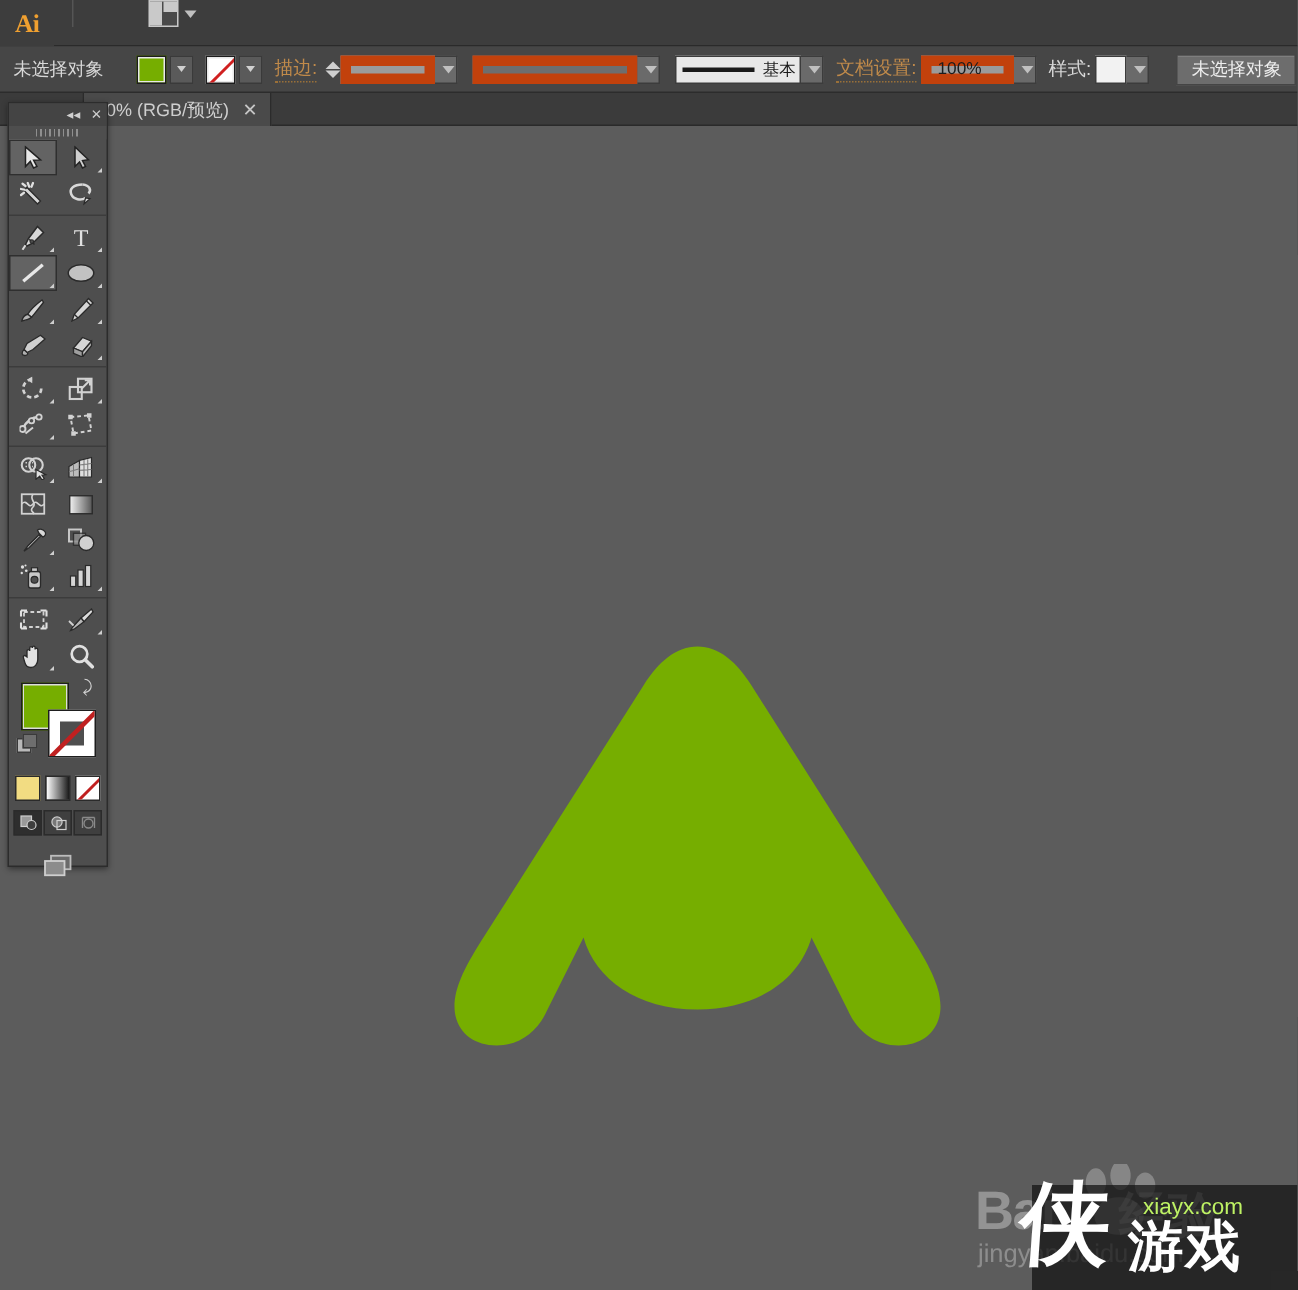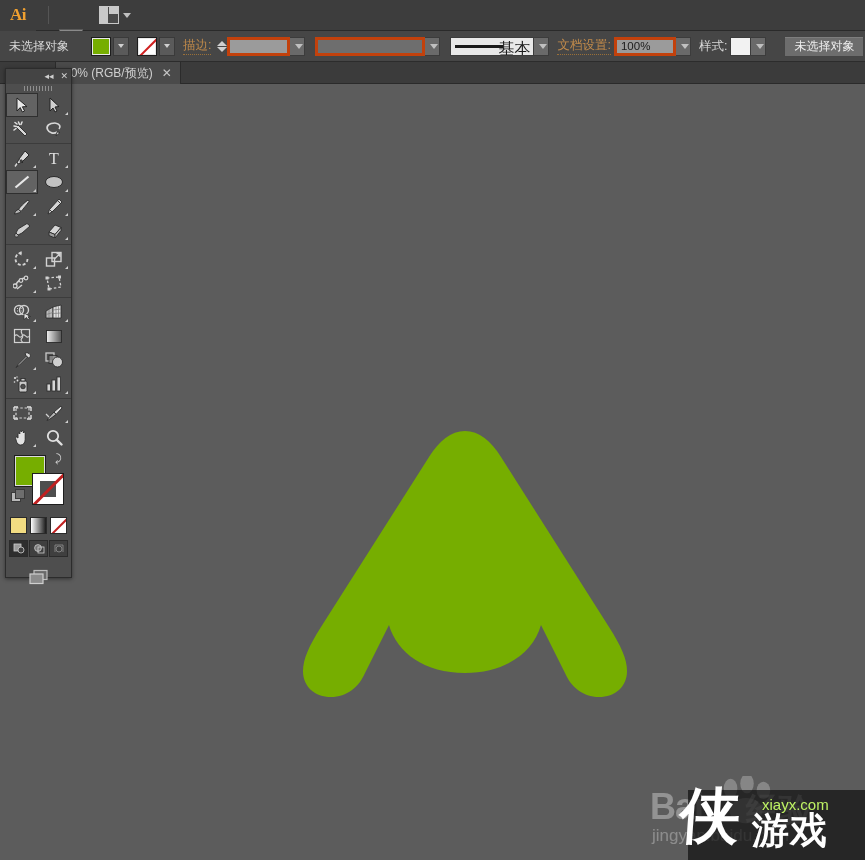--- a/index.html
+++ b/index.html
@@ -11,21 +11,21 @@
     font-family: "Liberation Sans", "DejaVu Sans", sans-serif;
     -webkit-font-smoothing: antialiased;
   }
   #app { position: relative; width: 865px; height: 860px; }
 
   
   .menubar {
     position: absolute; top: 0; left: 0; width: 865px; height: 31px;
     background: #3d3d3d;
     border-bottom: 1px solid #2a2a2a;
-    display: flex; align-items: center;
+    display: flex; align-items: flex-start;
   }
   .ai-logo {
     width: 36px; height: 31px;
     display: flex; align-items: center; justify-content: center;
     color: #f0a030; font-size: 17px; font-weight: bold;
     font-family: "Liberation Serif", "DejaVu Serif", serif;
     letter-spacing: -0.5px;
     background: #3d3d3d;
   }
   .menu-items { display: flex; align-items: center; height: 31px; margin-left: 6px; }
@@ -113,40 +113,40 @@
     display: flex; flex-direction: column; justify-content: center; gap: 1px;
     cursor: pointer;
   }
   .stepper i {
     width: 0; height: 0; border-left: 5px solid transparent;
     border-right: 5px solid transparent; display:block;
   }
   .stepper i.up { border-bottom: 5px solid #cfcfcf; }
   .stepper i.dn { border-top: 5px solid #cfcfcf; }
   .field {
-    height: 19px; background: #9b9b9b; border: 3px solid #c2410c;
+    height: 19px; background: #9b9b9b; border: 7px solid #c2410c;
     display: flex; align-items: center; color: #1c1c1c; font-size: 11.5px;
     padding-left: 4px; cursor: text;
   }
   .field.dark { background: #6e6e6e; }
   .field-dd {
     width: 15px; height: 19px; background: #6a6a6a; border: 1px solid #3c3c3c;
     border-left: none;
     display: flex; align-items: center; justify-content: center; cursor: pointer;
   }
   .brush-field {
     width: 84px; height: 19px; background: #e8e8e8; border: 1px solid #3c3c3c;
     display: flex; align-items: center; position: relative; overflow: hidden;
   }
   .brush-line {
     width: 48px; height: 3px; background: #1a1a1a; margin-left: 4px;
   }
   .brush-name {
     position: absolute; right: 3px; top: 1px;
-    font-size: 16px; color: #1c1c1c;
+    font-size: 11px; color: #1c1c1c;
   }
   .style-sw {
     width: 21px; height: 19px; background: #f2f2f2; border: 1px solid #3c3c3c;
   }
   .cp-btn {
     height: 21px; background: #6d6d6d;
     border: 1px solid #454545;
     color: #eee; font-size: 12px; padding: 0 9px;
     display: flex; align-items: center; cursor: pointer; white-space: nowrap;
     box-shadow: inset 0 1px 0 #7e7e7e;

